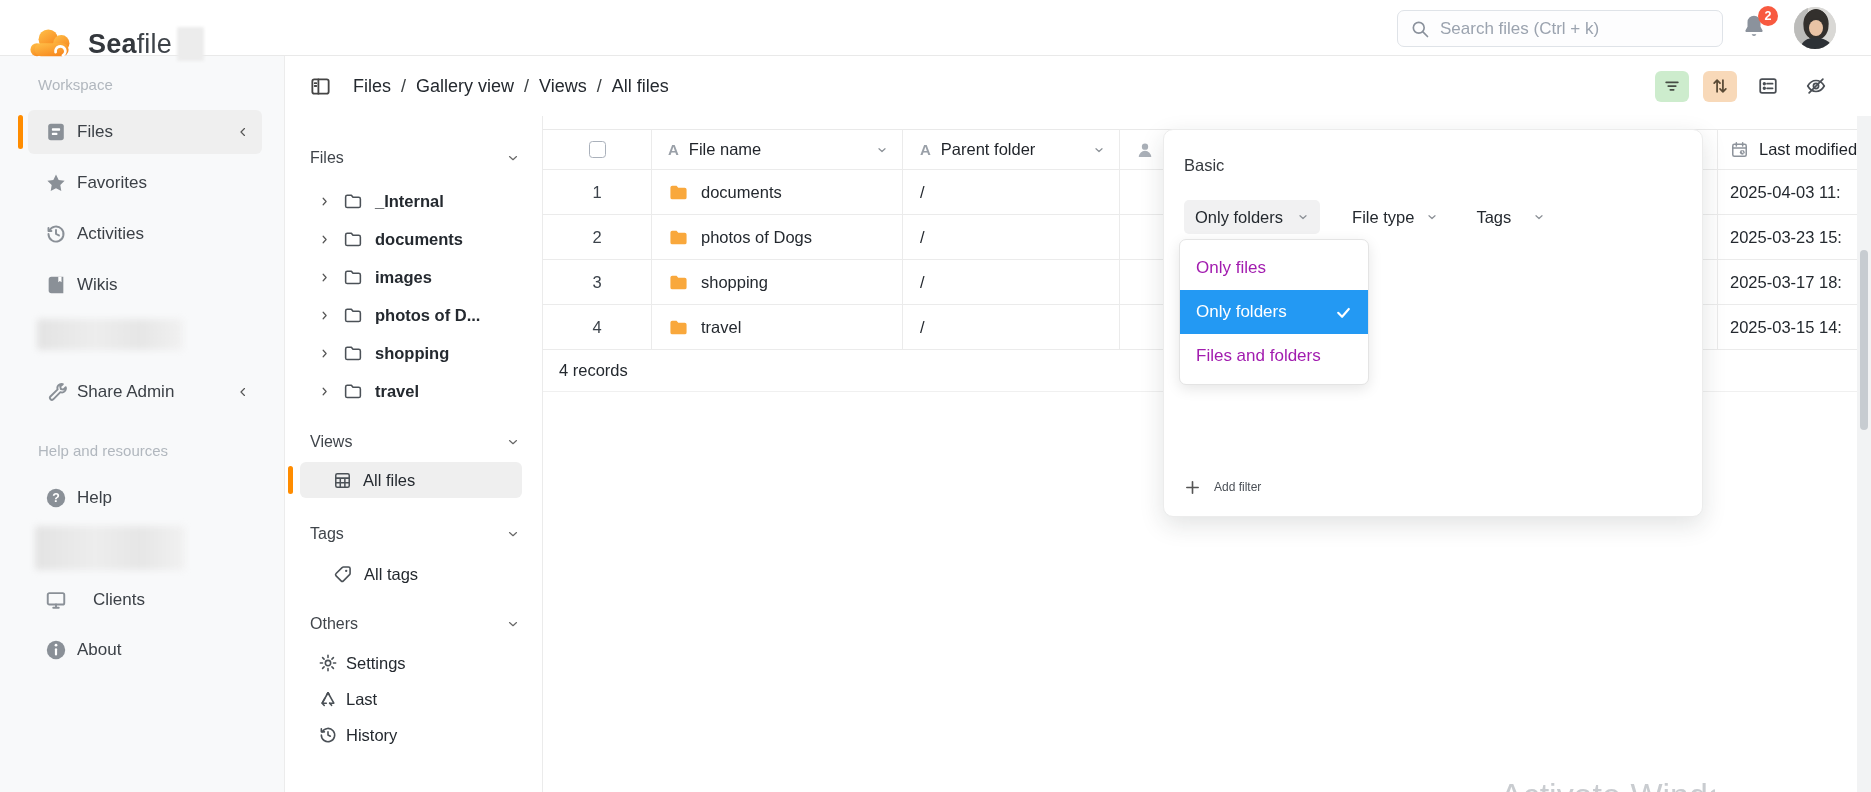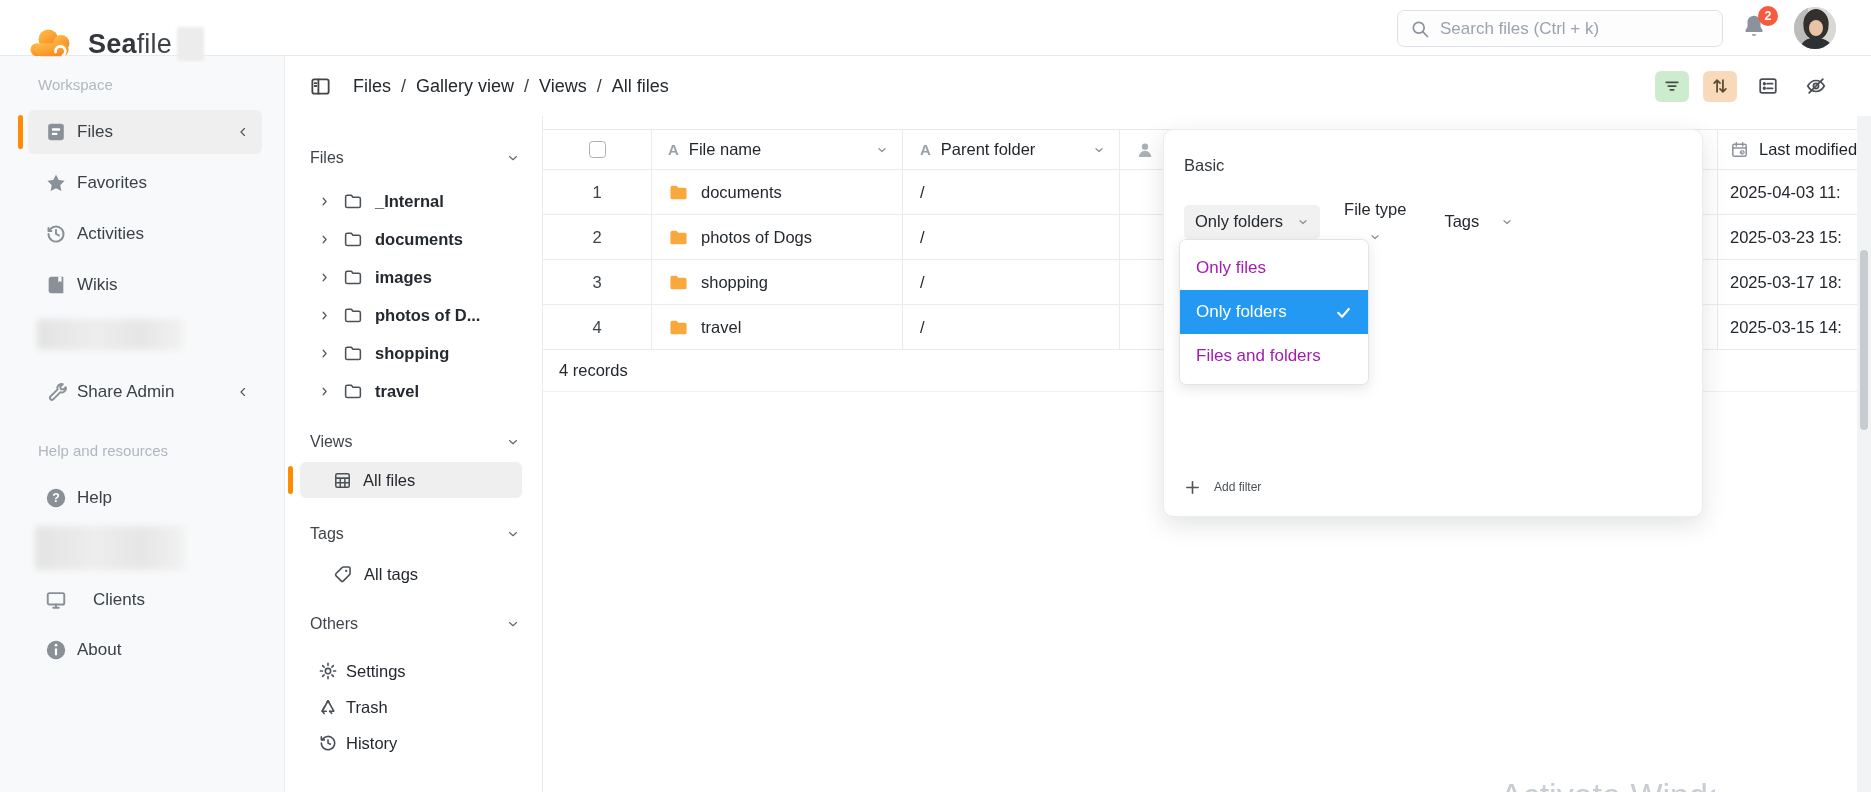--- a/index.html
+++ b/index.html
@@ -80,21 +80,21 @@
   .person-ic { color:#aab0b8; }
   .cal-ic { color:#8d939b; margin-right:10px; flex:none; }
 
   
   .popup { position:absolute; left:1163px; top:129px; width:540px; height:388px; background:#fff; border:1px solid #ececec; border-radius:10px; box-shadow:0 8px 24px rgba(31,35,41,.13); z-index:20; }
   .popup-title { position:absolute; left:20px; top:26px; font-size:16.5px; color:#35393e; }
   .popup-selects { position:absolute; left:20px; top:70px; display:flex; align-items:center; }
   .select-pill { height:34px; background:#f1f1f2; border-radius:5px; padding:0 11px; display:flex; align-items:center; gap:14px; font-size:16.5px; color:#24292f; cursor:pointer; }
   .select-pill .chev, .select-bare .chev { color:#8a8f95; }
   .select-bare { display:flex; align-items:center; font-size:16.5px; color:#24292f; cursor:pointer; }
-  .ft { margin-left:24px; gap:12px;flex-direction:column; }
+  .ft { margin-left:32px; gap:12px; }
   .tg { margin-left:38px; gap:22px; }
   .opt-menu { position:absolute; left:15px; top:109px; width:190px; background:#fff; border:1px solid #e4e4e4; border-radius:7px; box-shadow:0 4px 14px rgba(0,0,0,.10); padding:6px 0; }
   .opt-item { height:44px; display:flex; align-items:center; padding:0 16px; font-size:17px; color:#a21caf; cursor:pointer; }
   .opt-item.selected { background:#2399f3; color:#fff; }
   .opt-item .check { margin-left:auto; }
   .add-filter { position:absolute; left:20px; bottom:14px; height:30px; display:flex; align-items:center; gap:13px; color:#4b5057; font-size:12px; cursor:pointer; }
   .add-filter .plus { color:#555; }
 
   
   .scrollbar { position:absolute; right:0; top:116px; width:14px; height:676px; background:#f2f3f4; z-index:15; }
@@ -449,40 +449,40 @@
 
     <div class="tree-head" style="margin-top:22px;">
       <span>Others</span>
       <span class="chev">
           <svg width="14" height="14" viewBox="0 0 24 24" fill="none" stroke="currentColor" stroke-width="2" stroke-linecap="round" stroke-linejoin="round">
             <path d="M6 9.5 12 15l6-5.5"></path>
           </svg>
         </span>
     </div>
 
-    <div class="tree-util" style="margin-top:20px;">
+    <div class="tree-util" style="margin-top:12px;">
       <span class="ic">
           <svg width="20" height="20" viewBox="0 0 24 24" fill="none" stroke="currentColor" stroke-width="1.9" stroke-linecap="round" stroke-linejoin="round">
             <circle cx="12" cy="12" r="3.2"></circle>
             <path d="M12 2.8v2.6M12 18.6v2.6M21.2 12h-2.6M5.4 12H2.8M18.5 5.5l-1.8 1.8M7.3 16.7l-1.8 1.8M18.5 18.5l-1.8-1.8M7.3 7.3 5.5 5.5"></path>
           </svg>
         </span>
       <span>Settings</span>
     </div>
     <div class="tree-util" style="margin-top:2px;">
       <span class="ic">
           <svg width="20" height="20" viewBox="0 0 24 24" fill="none" stroke="currentColor" stroke-width="1.9" stroke-linecap="round" stroke-linejoin="round">
             <path d="M12 4.5 5 17h5"></path>
             <path d="M12 4.5 19 17h-5"></path>
             <path d="M8.2 11.2 5 17l2.5 2.8"></path>
             <path d="m14 17 2.3 2.6"></path>
             <path d="m10.5 6.8 1.5-2.3 1.5 2.3"></path>
           </svg>
         </span>
-      <span>Trash</span>
+      <span>Last</span>
     </div>
     <div class="tree-util" style="margin-top:2px;">
       <span class="ic">
           <svg width="20" height="20" viewBox="0 0 24 24" fill="none" stroke="currentColor" stroke-width="1.9" stroke-linecap="round" stroke-linejoin="round">
             <path d="M5 8.2A8 8 0 1 1 4 12"></path>
             <path d="M4 4.5v3.7h3.7"></path>
             <path d="M12 8v4l2.8 1.5"></path>
           </svg>
         </span>
       <span>History</span>

